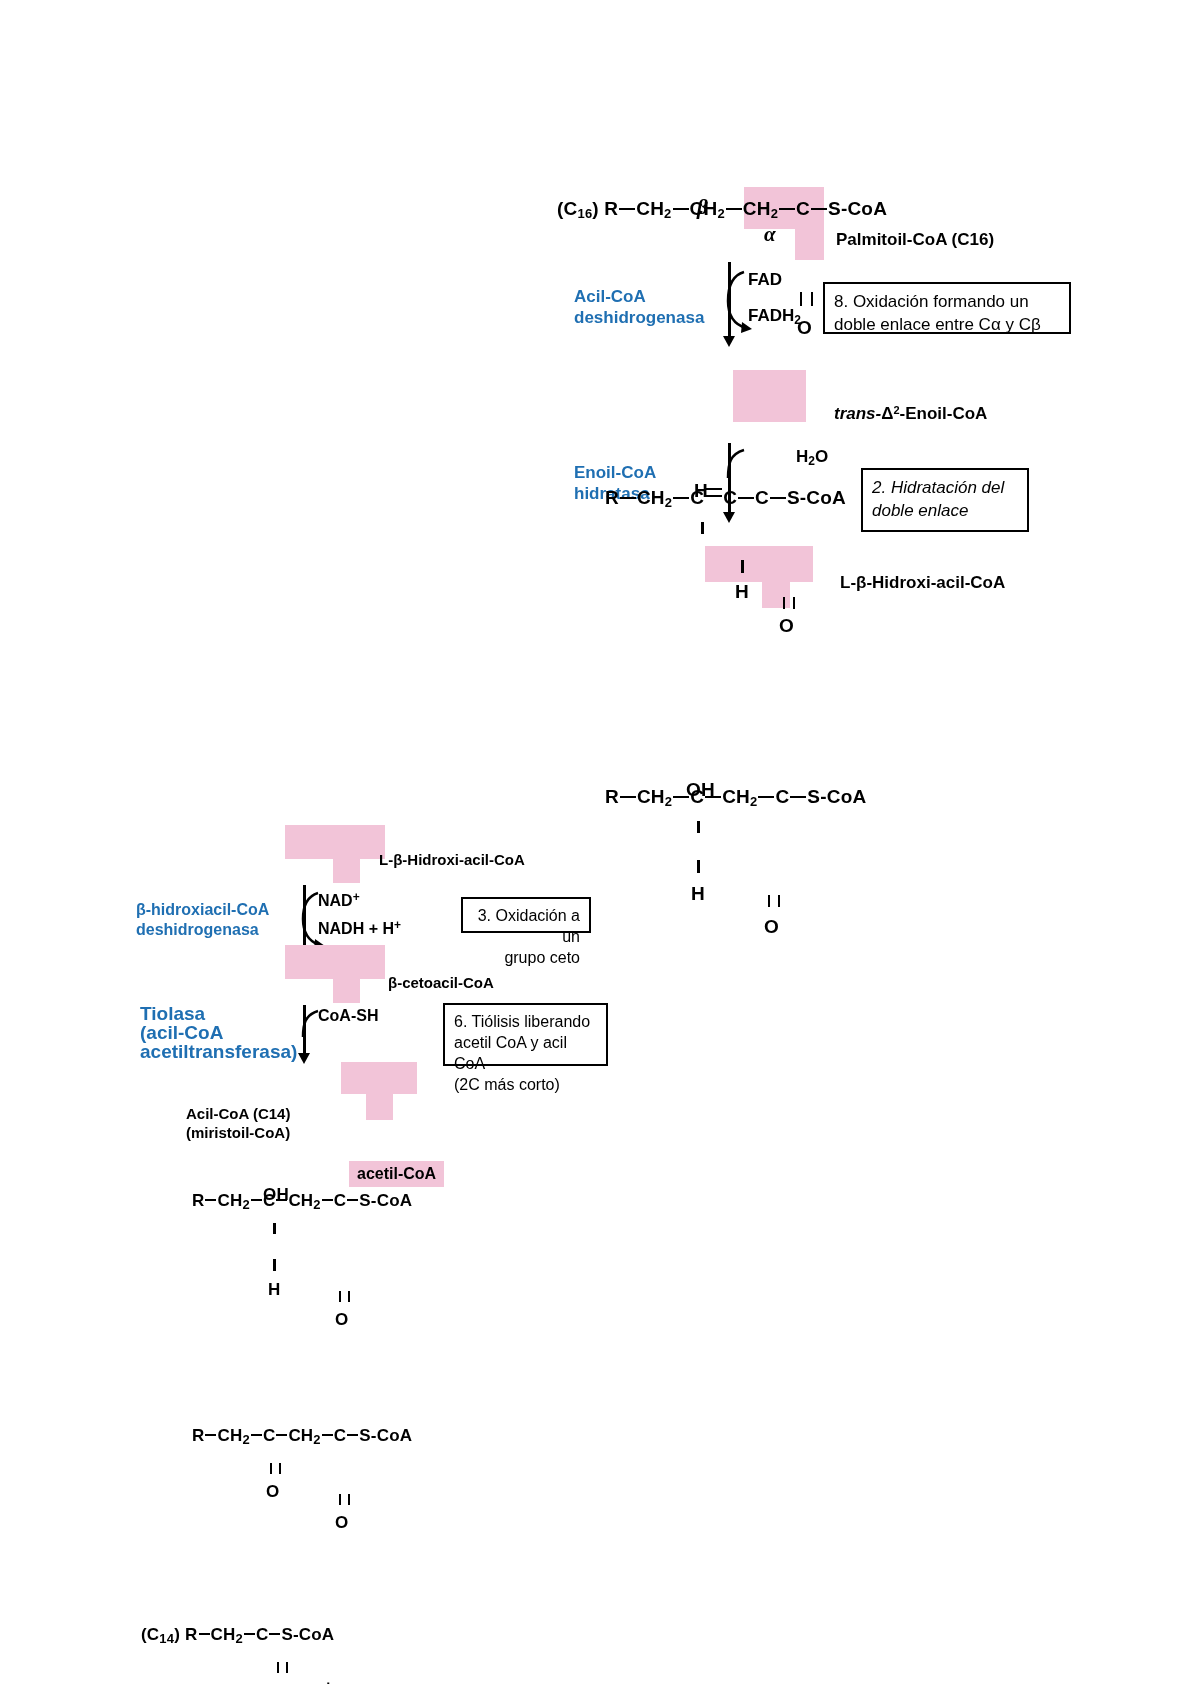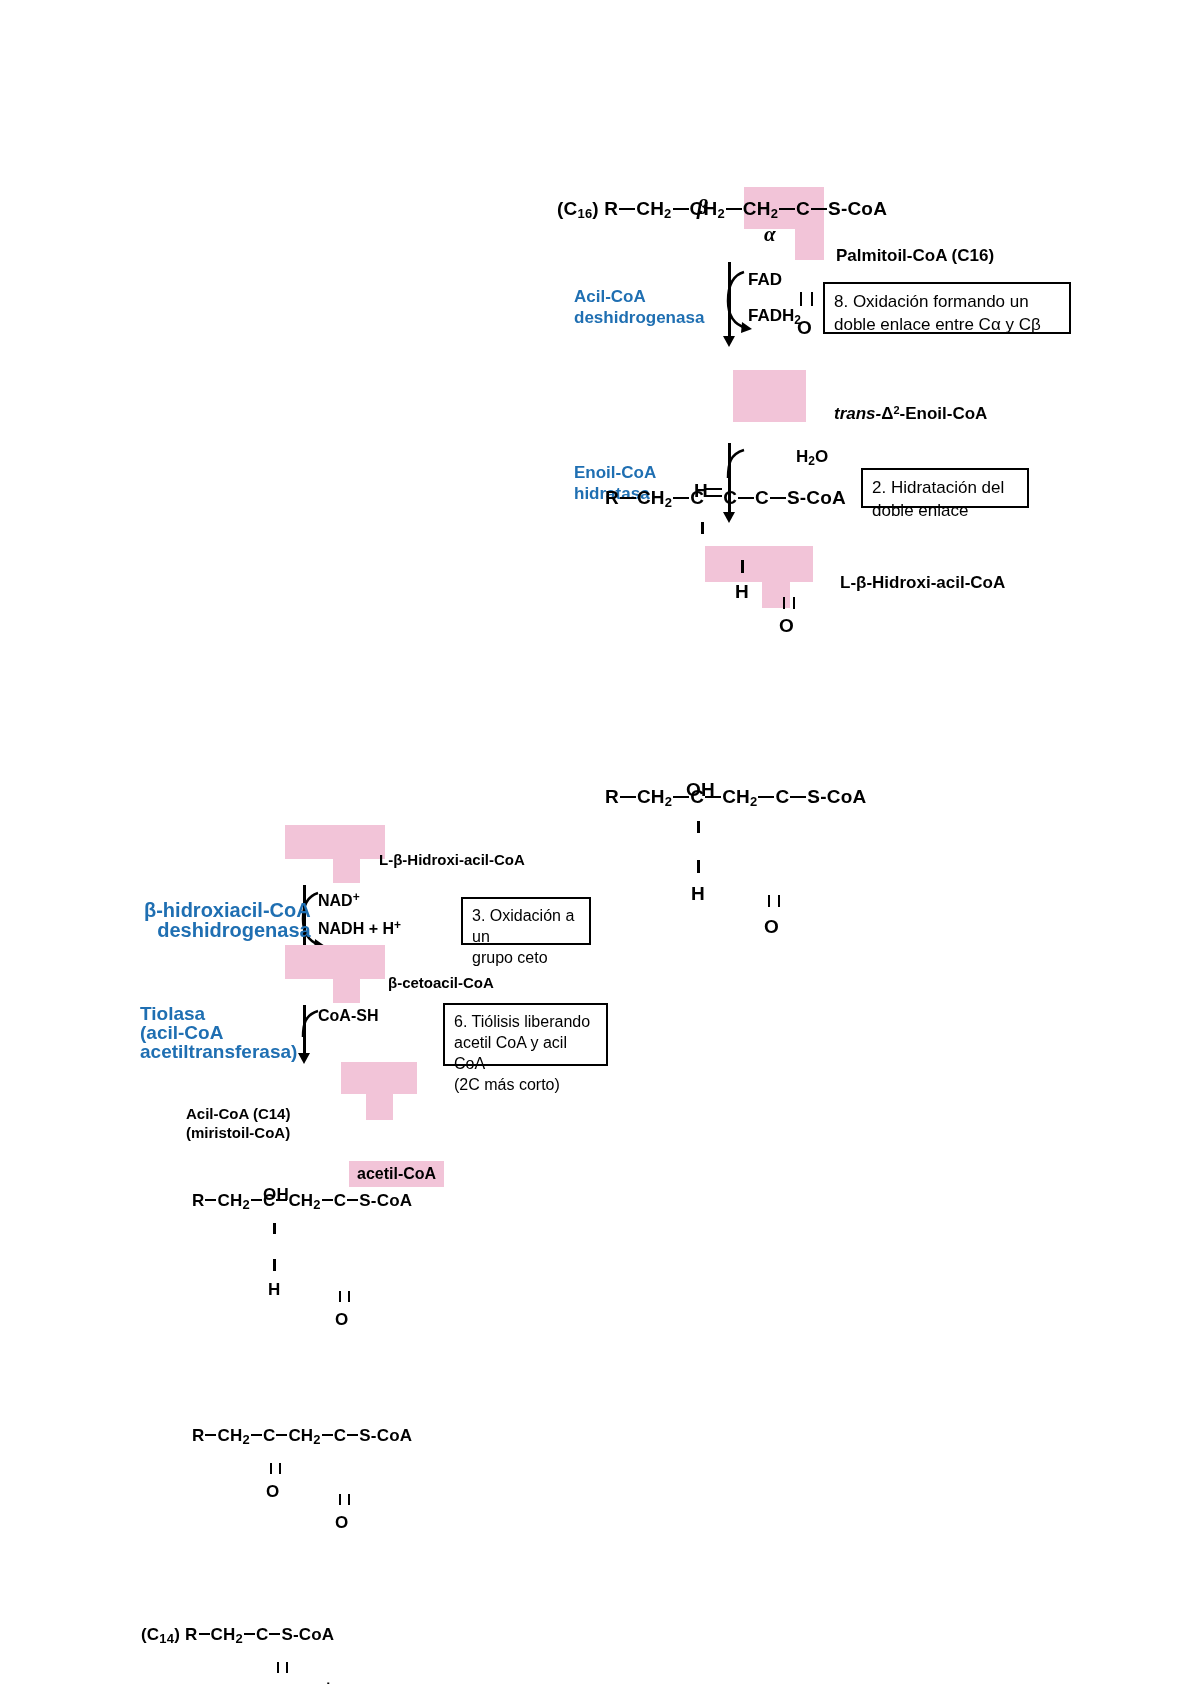--- a/index.html
+++ b/index.html
@@ -131,21 +131,21 @@
 <div class="abs chem layer-top" style="left:557px; top:198px;">
   <span>(C</span><span class="sub">16</span><span>)</span>
   <span>R</span><span class="bond"></span><span>CH</span><span class="sub">2</span><span class="bond"></span><span>CH</span><span class="sub">2</span><span class="bond"></span><span>CH</span><span class="sub">2</span><span class="bond"></span><span>C</span><span class="bond"></span><span>S-CoA</span>
 </div>
 
 <div class="abs greek layer-top" style="left:697px; top:172px; font-size:21px;">β</div>
 <div class="abs greek layer-top" style="left:764px; top:174px; font-size:21px;">α</div>
 
 <div class="abs layer-top" style="left:800px; top:219px; width:9px; height:14px; border-left:2.5px solid #000; border-right:2.5px solid #000;"></div>
 <div class="abs chem layer-top" style="left:797px; top:230px;">O</div>
-<div class="molname" style="left:836px; top:229px;margin-top:16px;">Palmitoil-CoA (C16)</div>
+<div class="molname" style="left:836px; top:229px;">Palmitoil-CoA (C16)</div>
 
 <div class="varrow" style="left:728px; top:262px; height:76px;"></div>
 <div class="arrowhead" style="left:723px; top:336px;"></div>
 <svg class="curve" width="34" height="70" style="left:722px; top:266px;" viewBox="0 0 34 70">
   <path d="M22 6 C 8 10, 6 26, 6 35 C 6 46, 10 58, 24 62" fill="none" stroke="#000" stroke-width="2.5"></path>
   <polygon points="20,56 30,63 19,67" fill="#000"></polygon>
 </svg>
 <div class="cofactor" style="left:748px; top:270px;">FAD</div>
 <div class="cofactor" style="left:748px; top:306px;">
   <span>FADH</span><span class="sub">2</span>
@@ -182,21 +182,21 @@
 <svg class="curve" width="30" height="40" style="left:722px; top:444px;" viewBox="0 0 30 40">
   <path d="M22 6 C 8 10, 6 20, 6 34" fill="none" stroke="#000" stroke-width="2.5"></path>
 </svg>
 <div class="cofactor" style="left:748px; top:447px;margin-left:48px;">
   <span>H</span><span class="sub">2</span><span>O</span>
 </div>
 <div class="enzyme" style="left:574px; top:462px;">
   <div>Enoil-CoA</div>
   <div>hidratasa</div>
 </div>
-<div class="stepbox" style="left:861px; top:468px; width:168px; height:40px;">
+<div class="stepbox" style="left:861px; top:468px; width:168px; height:64px;font-style:italic;">
   <div>2. Hidratación del</div>
   <div>doble enlace</div>
 </div>
 
 <div class="hl" style="left:705px; top:546px; width:108px; height:36px;"></div>
 <div class="hl" style="left:762px; top:576px; width:28px; height:32px;"></div>
 
 <div class="abs chem layer-top" style="left:605px; top:551px;">
   <span>R</span><span class="bond"></span><span>CH</span><span class="sub">2</span><span class="bond"></span><span>C</span><span class="bond"></span><span>CH</span><span class="sub">2</span><span class="bond"></span><span>C</span><span class="bond"></span><span>S-CoA</span>
 </div>
@@ -230,25 +230,25 @@
 <svg class="curve" width="32" height="64" style="left:297px; top:888px;" viewBox="0 0 32 64">
   <path d="M21 5 C 8 9, 6 23, 6 31 C 6 42, 9 52, 22 57" fill="none" stroke="#000" stroke-width="2.5"></path>
   <polygon points="18,51 28,58 17,62" fill="#000"></polygon>
 </svg>
 <div class="cofactor" style="left:318px; top:890px; font-size:16px;">
   <span>NAD</span><span class="sup">+</span>
 </div>
 <div class="cofactor" style="left:318px; top:918px; font-size:16px;">
   <span>NADH  +  H</span><span class="sup">+</span>
 </div>
-<div class="enzyme" style="left:144px; top:900px; font-size:20px; line-height:20px;text-align:right;">
+<div class="enzyme" style="left:136px; top:900px; font-size:16px; line-height:20px;">
   <div>β-hidroxiacil-CoA</div>
   <div>deshidrogenasa</div>
 </div>
-<div class="stepbox small" style="left:461px; top:897px; width:130px; height:48px;">
+<div class="stepbox small" style="left:461px; top:897px; width:130px; height:36px;text-align:right;">
   <div>3. Oxidación a un</div>
   <div>grupo ceto</div>
 </div>
 
 <div class="hl" style="left:285px; top:945px; width:100px; height:34px;"></div>
 <div class="hl" style="left:333px; top:973px; width:27px; height:30px;"></div>
 
 <div class="abs chem layer-top" style="left:192px; top:950px; font-size:17px;">
   <span>R</span><span class="bond short"></span><span>CH</span><span class="sub">2</span><span class="bond short"></span><span>C</span><span class="bond short"></span><span>CH</span><span class="sub">2</span><span class="bond short"></span><span>C</span><span class="bond short"></span><span>S-CoA</span>
 </div>

